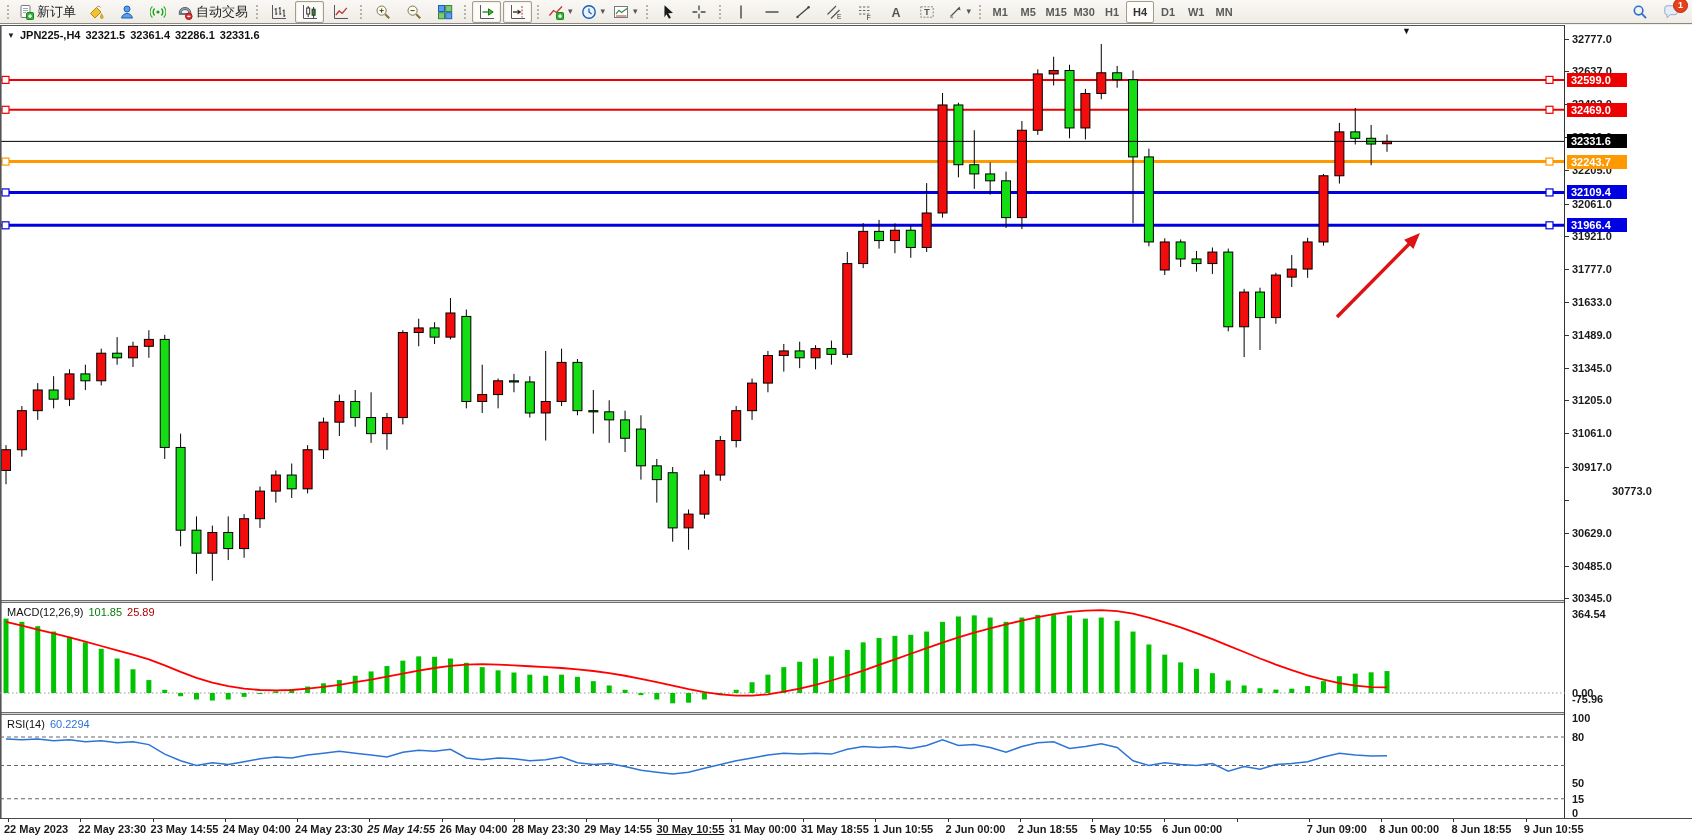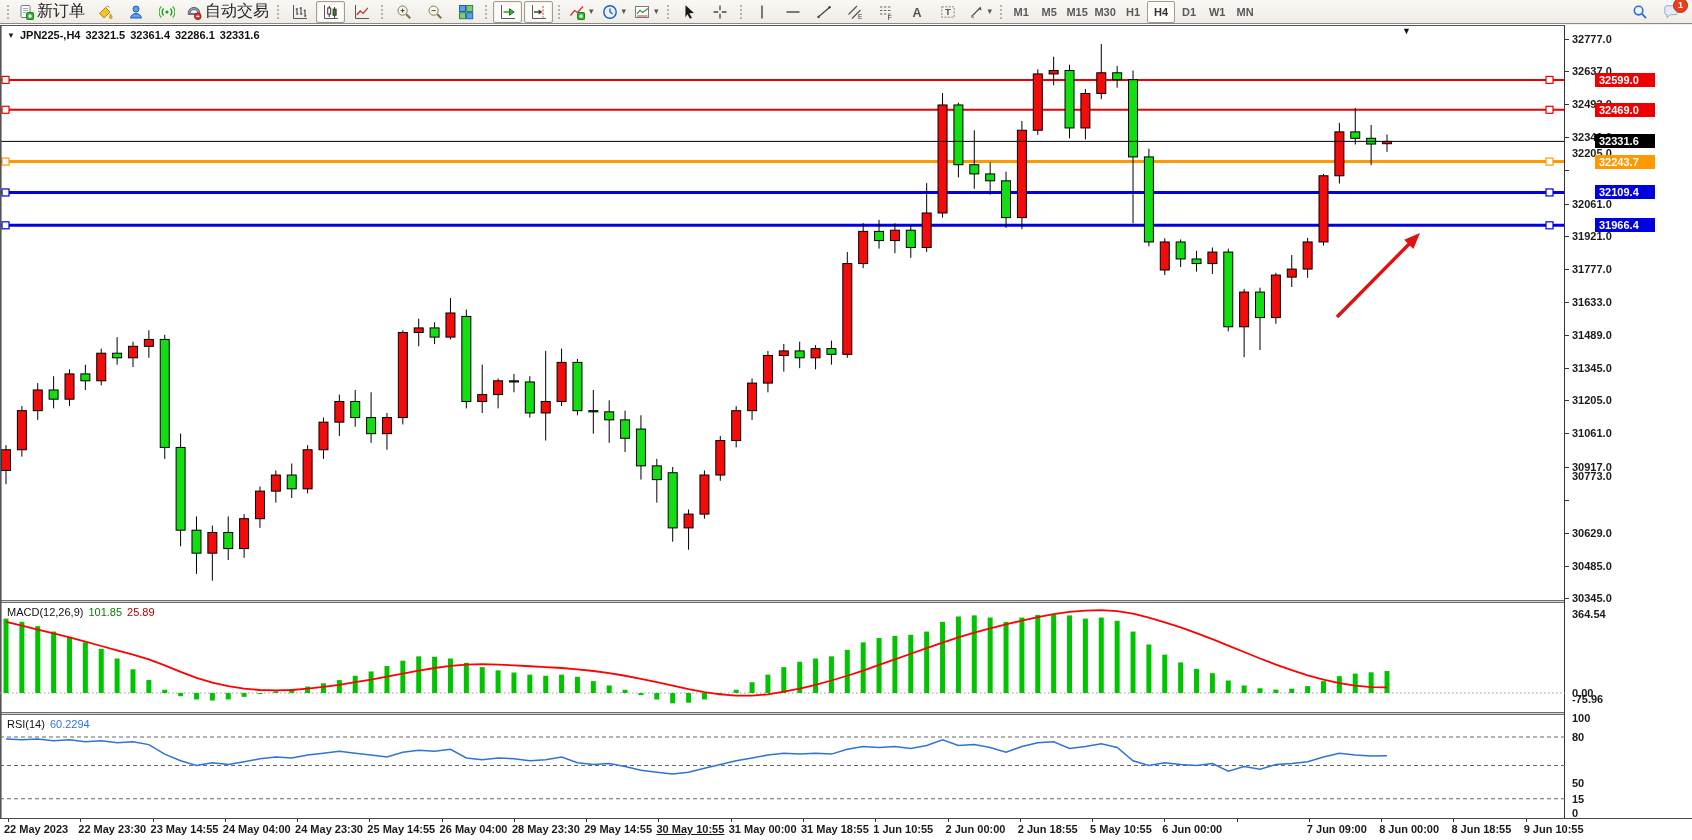--- a/index.html
+++ b/index.html
@@ -20,21 +20,21 @@
   .grip{width:5px;height:16px;margin:0 3px;
     background-image:radial-gradient(#b9b4aa 1px, transparent 1.2px);
     background-size:4px 4px;flex:none;}
   .tb-btn{
     height:20px;min-width:23px;padding:0 2px;margin:0 1px;flex:none;
     display:flex;align-items:center;justify-content:center;gap:3px;
     border:1px solid transparent;border-radius:2px;cursor:default;
   }
   .tb-btn.active{background:#fdfcf9;border-color:#a39d90;box-shadow:inset 0 0 2px #d8d2c6;}
   .tb-btn svg{width:16px;height:16px;flex:none;}
-  .tb-btn .btn-label{font-size:16px;color:#222;white-space:nowrap;}
+  .tb-btn .btn-label{font-size:13px;color:#222;white-space:nowrap;}
   .caret{font-size:9px;color:#555;line-height:1;margin-left:1px;}
   .tf-btn{
     height:20px;min-width:26px;margin:0;flex:none;
     display:flex;align-items:center;justify-content:center;
     font-size:11px;font-weight:700;color:#5a5a5a;
     border:1px solid transparent;border-radius:2px;
   }
   .tf-btn.active{background:#fdfcf9;border-color:#a39d90;color:#333;}
   #tb-right{margin-left:auto;display:flex;align-items:center;padding-right:6px;}
   .badge-dot{
@@ -63,21 +63,21 @@
     position:absolute;left:1565px;top:25px;width:127px;height:793px;background:#fff;z-index:4;
   }
   .tick-label{
     position:absolute;left:7px;transform:translateY(-50%);
     font-size:11px;font-weight:700;color:#1a1a1a;white-space:nowrap;
   }
   .tick-mark{position:absolute;left:0;width:4px;height:1px;background:#333;}
   .px-badge{
     position:absolute;left:2px;width:60px;height:14px;transform:translateY(-50%);
     color:#fff;font-size:11px;font-weight:700;line-height:14px;padding-left:4px;
-    box-sizing:border-box;z-index:6;margin-left:28px;
+    box-sizing:border-box;z-index:6;
   }
   
   #time-axis{
     position:absolute;left:0;top:818px;width:1692px;height:22px;background:#fff;
     border-top:1px solid #4a4a4a;box-sizing:border-box;z-index:4;
   }
   .time-label{
     position:absolute;top:4px;font-size:11px;font-weight:600;color:#1a1a1a;white-space:nowrap;
   }
   .time-tick{position:absolute;top:0;width:1px;height:3px;background:#333;}
@@ -690,41 +690,41 @@
 <div id="price-axis">
     <div class="tick-mark" style="top: 14px;"></div>
     <div class="tick-label" style="top: 14px;">32777.0</div>
     <div class="tick-mark" style="top: 46.1793px;"></div>
     <div class="tick-label" style="top: 46.1793px;">32637.0</div>
     <div class="tick-mark" style="top: 79.278px;"></div>
     <div class="tick-label" style="top: 79.278px;">32493.0</div>
     <div class="tick-mark" style="top: 112.377px;"></div>
     <div class="tick-label" style="top: 112.377px;">32349.0</div>
     <div class="tick-mark" style="top: 145.475px;"></div>
-    <div class="tick-label" style="top: 128px;">32205.0</div>
+    <div class="tick-label" style="top: 145px;">32205.0</div>
     <div class="tick-mark" style="top: 178.574px;"></div>
     <div class="tick-label" style="top: 178.574px;">32061.0</div>
     <div class="tick-mark" style="top: 210.753px;"></div>
     <div class="tick-label" style="top: 210.753px;">31921.0</div>
     <div class="tick-mark" style="top: 243.852px;"></div>
     <div class="tick-label" style="top: 243.852px;">31777.0</div>
     <div class="tick-mark" style="top: 276.951px;"></div>
     <div class="tick-label" style="top: 276.951px;">31633.0</div>
     <div class="tick-mark" style="top: 310.049px;"></div>
     <div class="tick-label" style="top: 310.049px;">31489.0</div>
     <div class="tick-mark" style="top: 343.148px;"></div>
     <div class="tick-label" style="top: 343.148px;">31345.0</div>
     <div class="tick-mark" style="top: 375.327px;"></div>
     <div class="tick-label" style="top: 375.327px;">31205.0</div>
     <div class="tick-mark" style="top: 408.426px;"></div>
     <div class="tick-label" style="top: 408.426px;">31061.0</div>
     <div class="tick-mark" style="top: 441.525px;"></div>
     <div class="tick-label" style="top: 441.525px;">30917.0</div>
     <div class="tick-mark" style="top: 474.623px;"></div>
-    <div class="tick-label" style="top: 451px;">30773.0</div>
+    <div class="tick-label" style="top: 466px; margin-left: 40px;">30773.0</div>
     <div class="tick-mark" style="top: 507.722px;"></div>
     <div class="tick-label" style="top: 507.722px;">30629.0</div>
     <div class="tick-mark" style="top: 540.821px;"></div>
     <div class="tick-label" style="top: 540.821px;">30485.0</div>
     <div class="tick-mark" style="top: 573px;"></div>
     <div class="tick-label" style="top: 573px;">30345.0</div>
     <div class="tick-label" style="top: 589.405px;">364.54</div>
     <div class="tick-label" style="top: 668px;">0.00</div>
     <div class="tick-label" style="top: 674px;">-75.96</div>
     <div class="tick-label" style="top: 693px;">100</div>
@@ -744,21 +744,21 @@
     <div class="time-label" style="left: 4px;">22 May 2023</div>
     <div class="time-tick" style="left: 80.27px;"></div>
     <div class="time-label" style="left: 78.27px;">22 May 23:30</div>
     <div class="time-tick" style="left: 152.54px;"></div>
     <div class="time-label" style="left: 150.54px;">23 May 14:55</div>
     <div class="time-tick" style="left: 224.81px;"></div>
     <div class="time-label" style="left: 222.81px;">24 May 04:00</div>
     <div class="time-tick" style="left: 297.08px;"></div>
     <div class="time-label" style="left: 295.08px;">24 May 23:30</div>
     <div class="time-tick" style="left: 369.35px;"></div>
-    <div class="time-label" style="left: 367.35px;">25 May 14:55</div>
+    <div class="time-label" style="left: 367.35px; font-style: italic;">25 May 14:55</div>
     <div class="time-tick" style="left: 441.62px;"></div>
     <div class="time-label" style="left: 439.62px;">26 May 04:00</div>
     <div class="time-tick" style="left: 513.89px;"></div>
     <div class="time-label" style="left: 511.89px;">28 May 23:30</div>
     <div class="time-tick" style="left: 586.16px;"></div>
     <div class="time-label" style="left: 584.16px;">29 May 14:55</div>
     <div class="time-tick" style="left: 658.43px;"></div>
     <div class="time-label" style="left: 656.43px; text-decoration: underline;">30 May 10:55</div>
     <div class="time-tick" style="left: 730.7px;"></div>
     <div class="time-label" style="left: 728.7px;">31 May 00:00</div>

